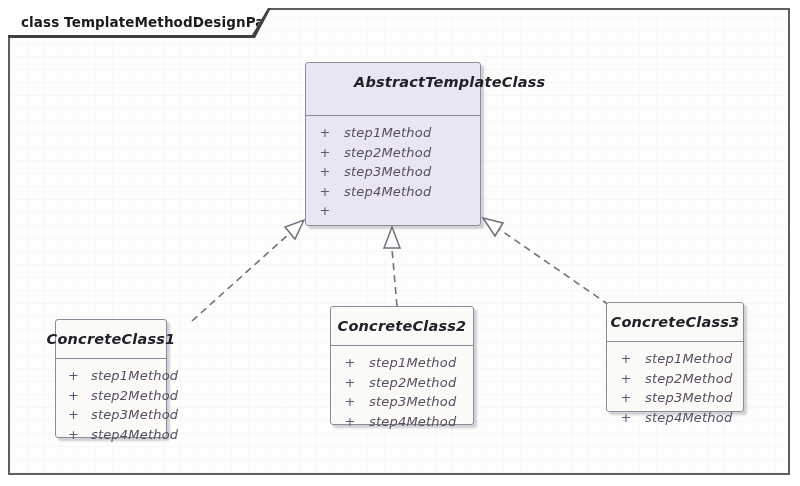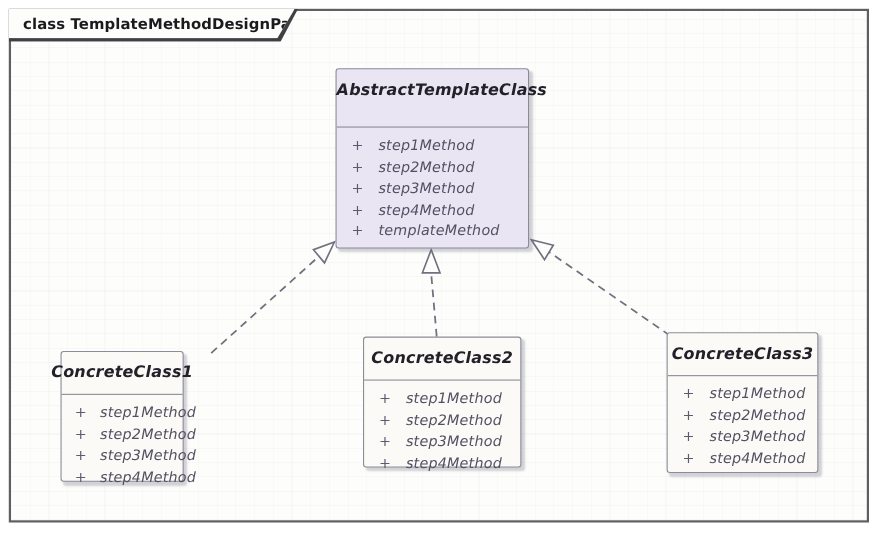--- a/index.html
+++ b/index.html
@@ -52,27 +52,27 @@
   .member-row{
     display:flex;align-items:center;height:19.5px;
     font-size:13px;font-style:italic;color:#554f62;
   }
   .member-row .vis{width:14px;margin-left:12px;text-align:center;font-style:normal;color:#5e5870;}
   .member-row .mname{margin-left:12px;letter-spacing:0.2px;text-align:right;}
   
   .iface{left:305px;top:62px;width:176px;height:164px;background:#e9e5f3;}
   .iface .head{padding:8px 0 6px 0;height:53px;}
   .iface .stereotype{display:block;margin-top:2px;}
-  .iface .cls-name{display:block;margin-top:3px;}
+  .iface .cls-name{display:block;margin-top:3px;padding-left:48px;}
   
   .concrete{background:#fbfaf7;}
   .concrete .head{display:flex;align-items:center;justify-content:center;height:39px;}
   .cc1{left:55px;top:319px;width:112px;height:119px;}
   .cc2{left:330px;top:306px;width:144px;height:119px;}
-  .cc3{left:606px;top:302px;width:138px;height:128px;}
+  .cc3{left:606px;top:302px;width:138px;height:110px;}
   
   .connector-layer{position:absolute;left:0;top:0;width:800px;height:486px;pointer-events:none;}
   .connector-layer path,.connector-layer polygon{pointer-events:stroke;}
   .dash{stroke:#70707e;stroke-width:1.6;fill:none;stroke-dasharray:7 5;}
   .tri{fill:#fdfdfc;stroke:#70707e;stroke-width:1.5;stroke-linejoin:miter;}
 </style>
 </head>
 <body>
 
 <div class="stage">
@@ -116,21 +116,20 @@
       <div class="member-row">
         <span class="vis">+</span>
         <span class="mname">step3Method</span>
       </div>
       <div class="member-row">
         <span class="vis">+</span>
         <span class="mname">step4Method</span>
       </div>
       <div class="member-row">
         <span class="vis">+</span>
-        <span class="mname">templateMethod</span>
       </div>
     </div>
   </div>
 
   <div class="node concrete cc1">
     <div class="head">
       <span class="cls-name">ConcreteClass1</span>
     </div>
     <div class="members">
       <div class="member-row">

